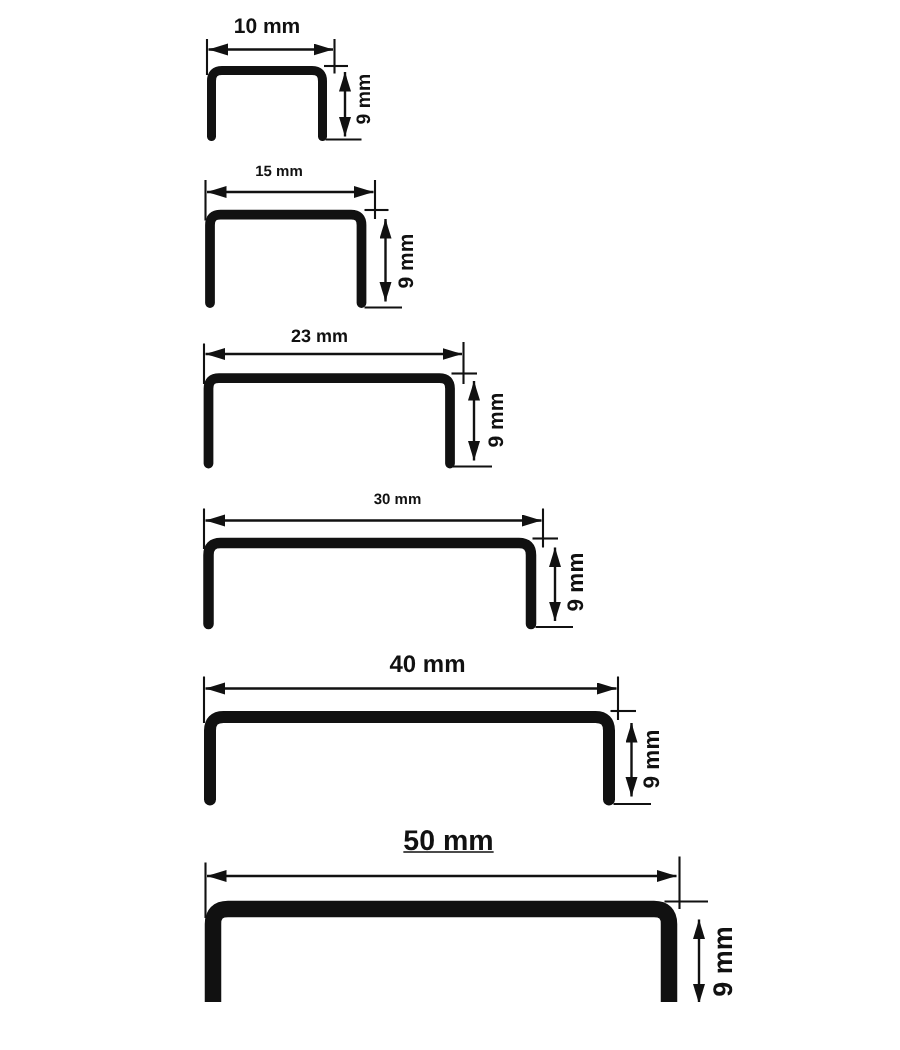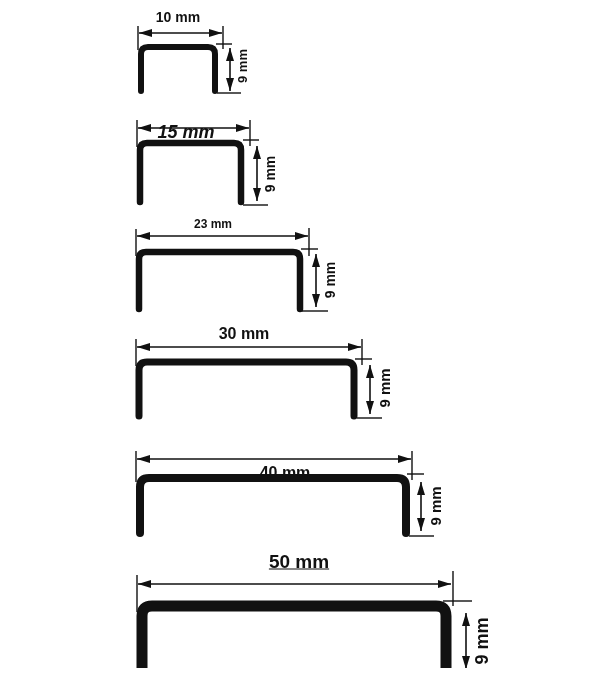--- a/index.html
+++ b/index.html
@@ -16,24 +16,24 @@
   .prof{stroke:#111;fill:none;stroke-linecap:round;stroke-linejoin:round;}
   .lbl{
     position:absolute;
     font-weight:bold;color:#111;
     white-space:nowrap;
     transform:translate(-50%,-50%);
     line-height:1;
   }
   .lbl.rot{transform:translate(-50%,-50%) rotate(-90deg);}
   .wl1{left:178px;top:17px;font-size:14px;}
-  .wl2{left:186px;top:132px;font-size:18px;font-style:italic;}
+  .wl2{left:186px;top:115px;font-size:10px;}
   .wl3{left:213px;top:224px;font-size:12px;}
-  .wl4{left:244px;top:334px;font-size:16px;}
-  .wl5{left:285px;top:444px;font-size:16px;margin-top:29px;}
+  .wl4{left:265px;top:334px;font-size:10px;}
+  .wl5{left:285px;top:444px;font-size:16px;}
   .wl6{left:299px;top:561px;font-size:19px;text-decoration:underline;}
   .hl1{left:242px;top:66px;font-size:13px;}
   .hl2{left:270px;top:174px;font-size:14px;}
   .hl3{left:330px;top:280px;font-size:14px;}
   .hl4{left:384px;top:388px;font-size:15px;}
   .hl5{left:435px;top:506px;font-size:15px;}
   .hl6{left:482px;top:641px;font-size:18px;}
 </style>
 </head>
 <body>

